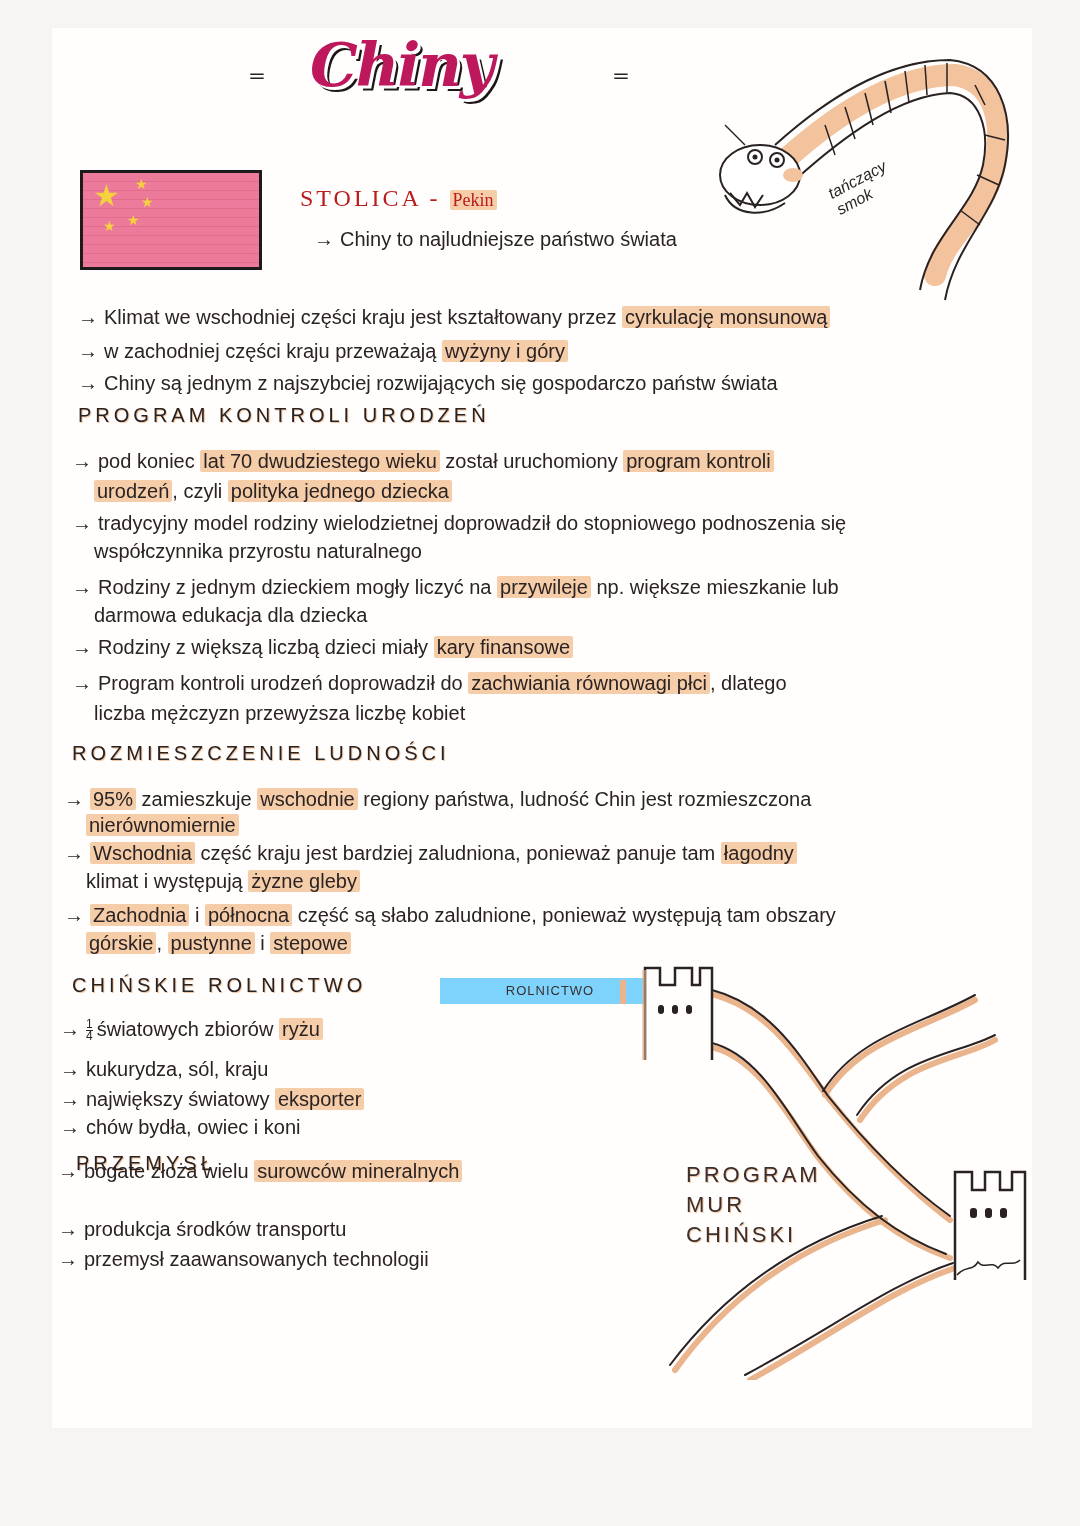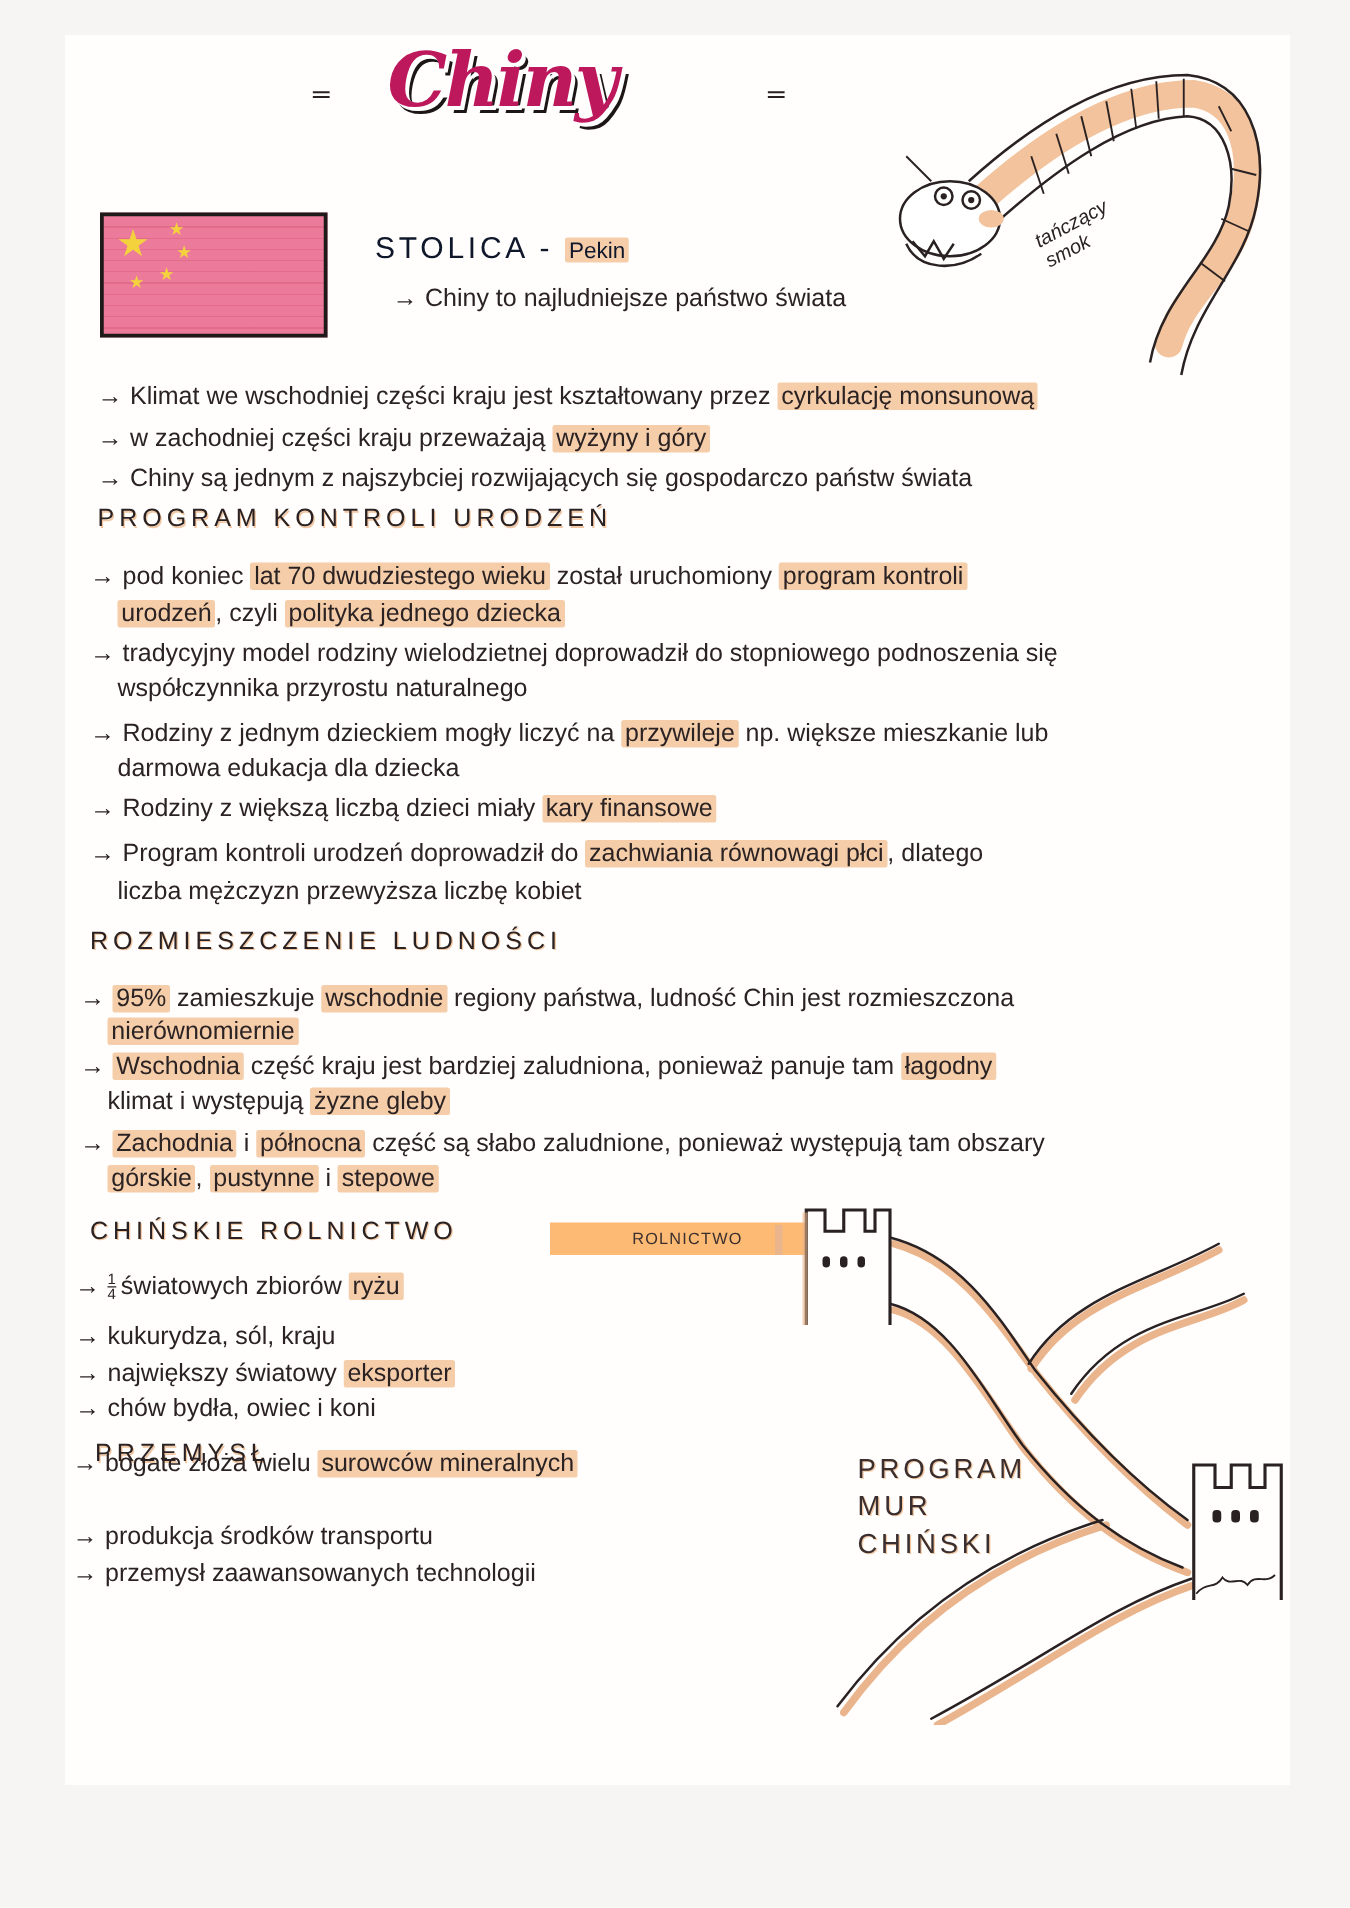--- a/index.html
+++ b/index.html
@@ -24,22 +24,22 @@
       text-shadow: 3px 3px 0 #fff, 5px 5px 0 #1c1616;
     }
     .spark { font-family: "DejaVu Sans", sans-serif; font-size: 34px; color: #2a2222; }
     .flag {
       left: 80px; top: 170px; width: 182px; height: 100px;
       background: #ec7a9a; border: 3px solid #1e1a1a; box-sizing: border-box;
       background-image: repeating-linear-gradient(180deg, rgba(255,255,255,0.0) 0 8px, rgba(210,80,110,0.35) 8px 9px);
     }
     .flag .star { position: absolute; color: #f3d23e; line-height: 1; }
     .capital {
-      left: 300px; top: 185px; font-size: 24px; letter-spacing: 3px; color: #0f172a;
-      font-family: Liberation Sans, sans-serif;
+      left: 300px; top: 185px; font-size: 24px; letter-spacing: 3px; color: #b91c1c;
+      font-family: Liberation Serif, serif;
     }
     .capital .city { font-size: 18px; letter-spacing: 0; }
     .line {
       font-family: "Liberation Sans", sans-serif; font-size: 20px; color: #2b2323;
       white-space: nowrap;
     }
     .arrow { margin-right: 6px; }
     .heading {
       font-family: "Liberation Sans", sans-serif; font-size: 20px; letter-spacing: 4px;
       color: #2a2222; white-space: nowrap;
@@ -51,21 +51,21 @@
       font-size: 22px; letter-spacing: 3px; line-height: 30px; color: #3a2e2e;
       text-shadow: 1px 1px 0 #f2c7a3;
     }
     .dragon-label {
       left: 830px; top: 170px; transform: rotate(-28deg);
       font-family: "Liberation Sans", sans-serif; font-size: 16px; line-height: 18px; color: #2b2323;
       font-style: italic;
     }
     .badge {
       left: 440px; top: 978px; width: 220px; height: 26px;
-      background: #fdba74; font-size: 13px; letter-spacing: 1px; text-align: center; line-height: 26px;
+      background: #7dd3fc; font-size: 13px; letter-spacing: 1px; text-align: center; line-height: 26px;
       font-family: "Liberation Sans", sans-serif; color: #3a2e2e;
     }
     .frac { display: inline-block; text-align: center; font-size: 12px; line-height: 11px; vertical-align: middle; margin-right: 4px; }
     .frac span { display: block; }
   </style>
 </head>
 <body>
 
 <div class="page"></div>
 

